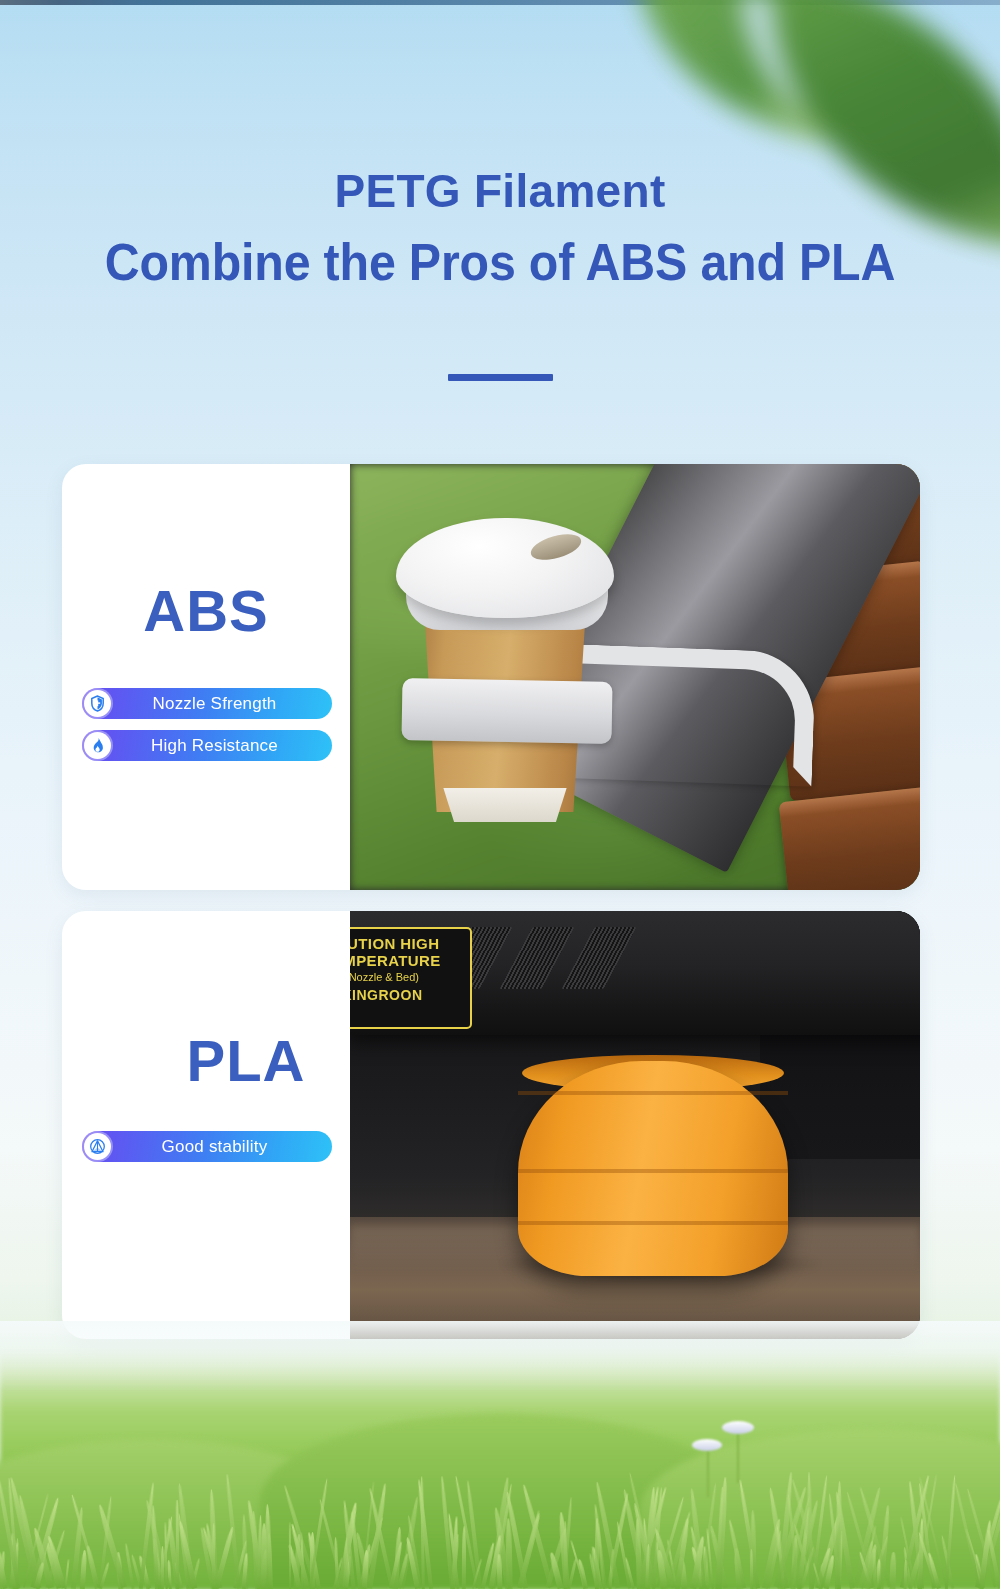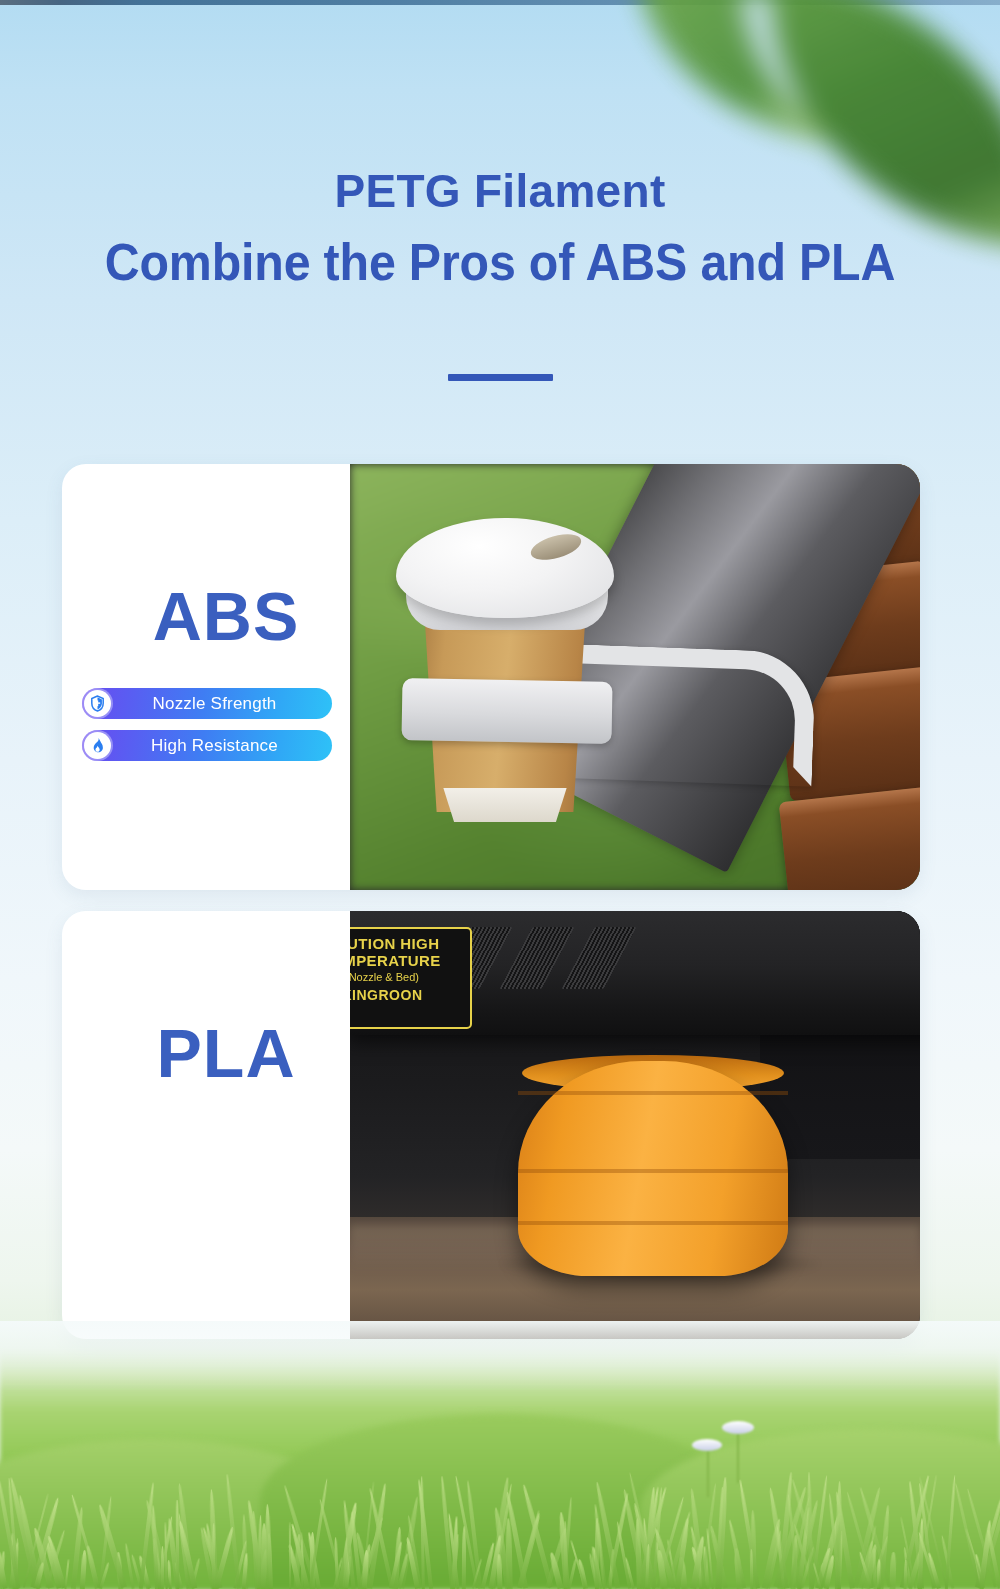--- a/index.html
+++ b/index.html
@@ -108,24 +108,24 @@
   #card-abs{left:62px;top:464px;width:858px;height:426px;}
   #card-pla{left:62px;top:911px;width:858px;height:428px;}
 
   .card-left{
     width:288px;flex:0 0 288px;background:#ffffff;position:relative;
   }
   .card-right{flex:1;position:relative;overflow:hidden;background:#2a2a2a;}
 
   .mat-title{
     position:absolute;left:0;width:288px;text-align:center;
-    font-size:68px;font-weight:bold;color:#3a5fbf;letter-spacing:1px;padding-left:20px;
+    font-size:58px;font-weight:bold;color:#3a5fbf;letter-spacing:1px;
   }
   #abs-title{top:113px;}
-  #pla-title{top:103px;}
+  #pla-title{top:116px;margin-left:40px;}
 
   .badges{position:absolute;left:20px;width:250px;}
   #abs-badges{top:224px;}
   #pla-badges{top:220px;}
 
   .badge{
     position:relative;height:31px;margin-bottom:11px;border-radius:16px;
     background:linear-gradient(100deg,#6a4bf0 0%,#5a5cf2 18%,#3f7df3 48%,#30a7f6 78%,#2ec2f7 100%);
     display:flex;align-items:center;
   }
@@ -340,20 +340,31 @@
     </div>
   </div>
 
   <div class="card" id="card-pla">
     <div class="card-left">
       <div class="mat-title" id="pla-title">PLA</div>
       <div class="badges" id="pla-badges">
 
 
 
+        <div class="badge">
+          <span class="badge-ico">
+            <svg width="19" height="19" viewBox="0 0 24 24">
+              <circle cx="12" cy="12" r="8.6" fill="none" stroke="#2b7ef0" stroke-width="1.6"></circle>
+              <path d="M12 4.8 19 18.6H5z" fill="none" stroke="#2b7ef0" stroke-width="1.6" stroke-linejoin="round"></path>
+              <path d="M12 4.8V18.6" stroke="#2b7ef0" stroke-width="1.4"></path>
+              <path d="M12 13.4 19 18.6H5z" fill="#2b7ef0" opacity=".35"></path>
+            </svg>
+          </span>
+          <span class="badge-txt">Good stability</span>
+        </div>
 
       </div>
     </div>
 
     <div class="card-right">
       <div class="photo">
         <div class="ph-dark"></div>
         <div class="printer-right"></div>
         <div class="printer-head">
           <div class="vent v1"></div>

